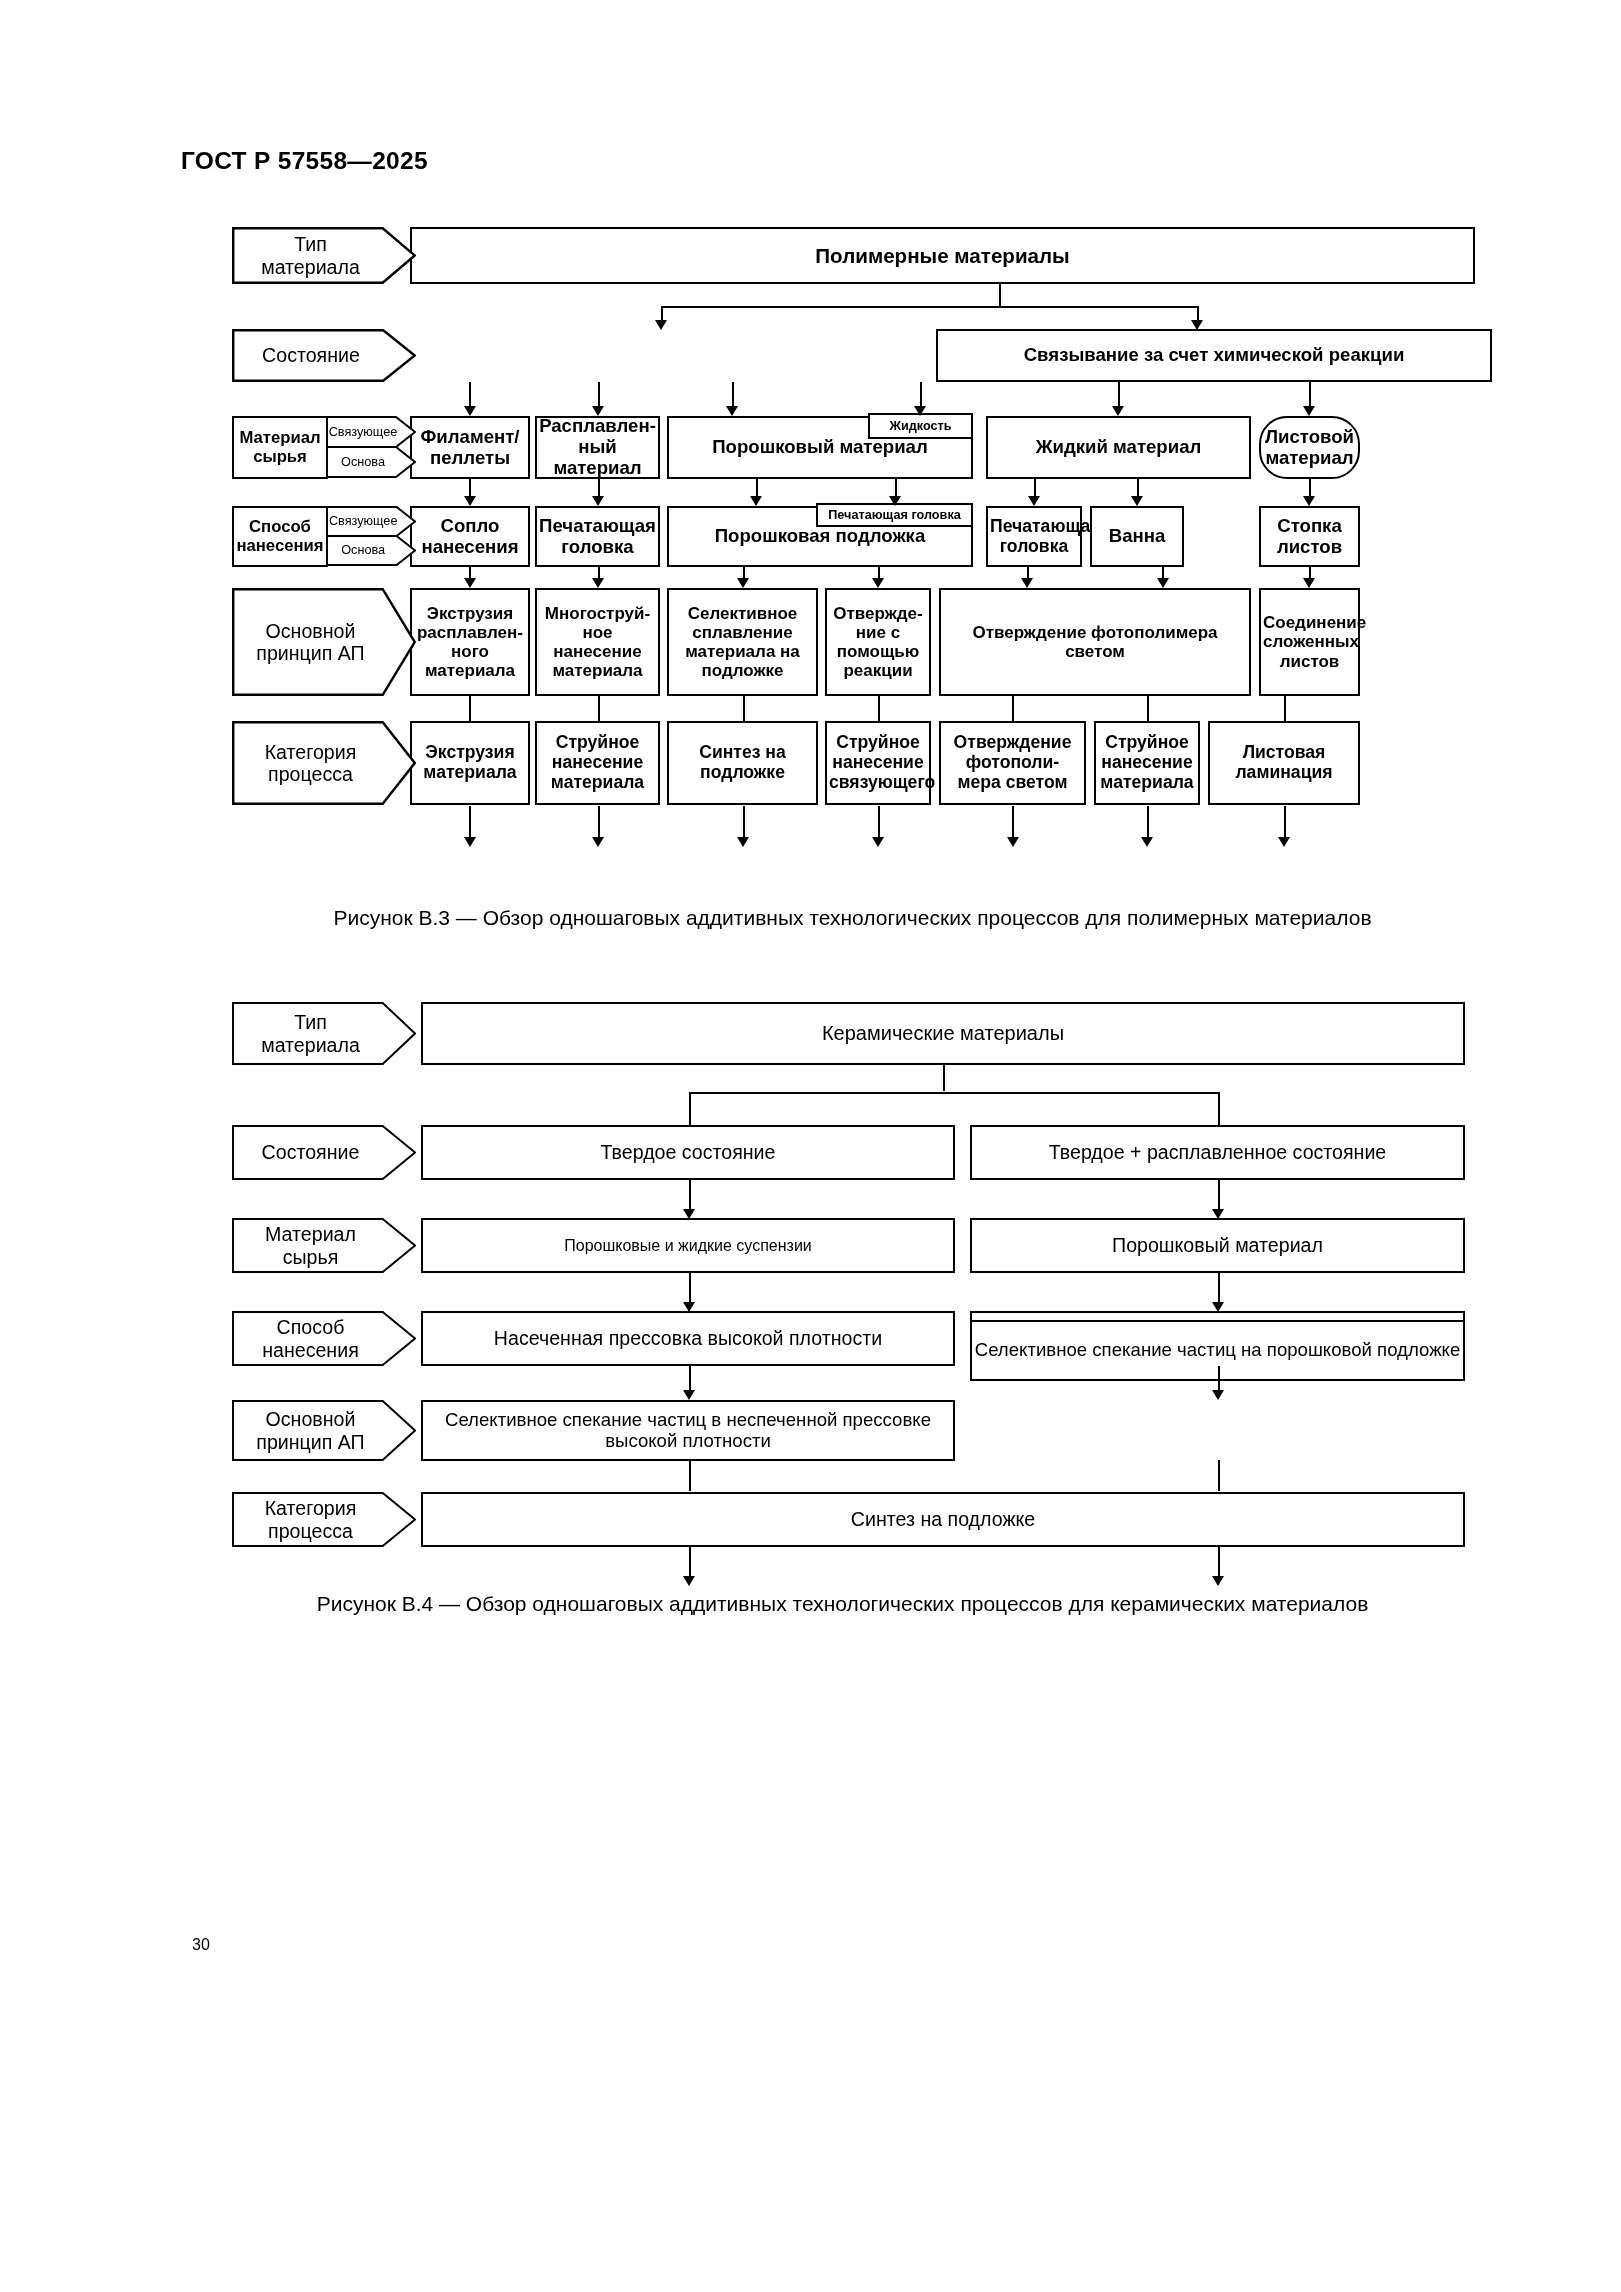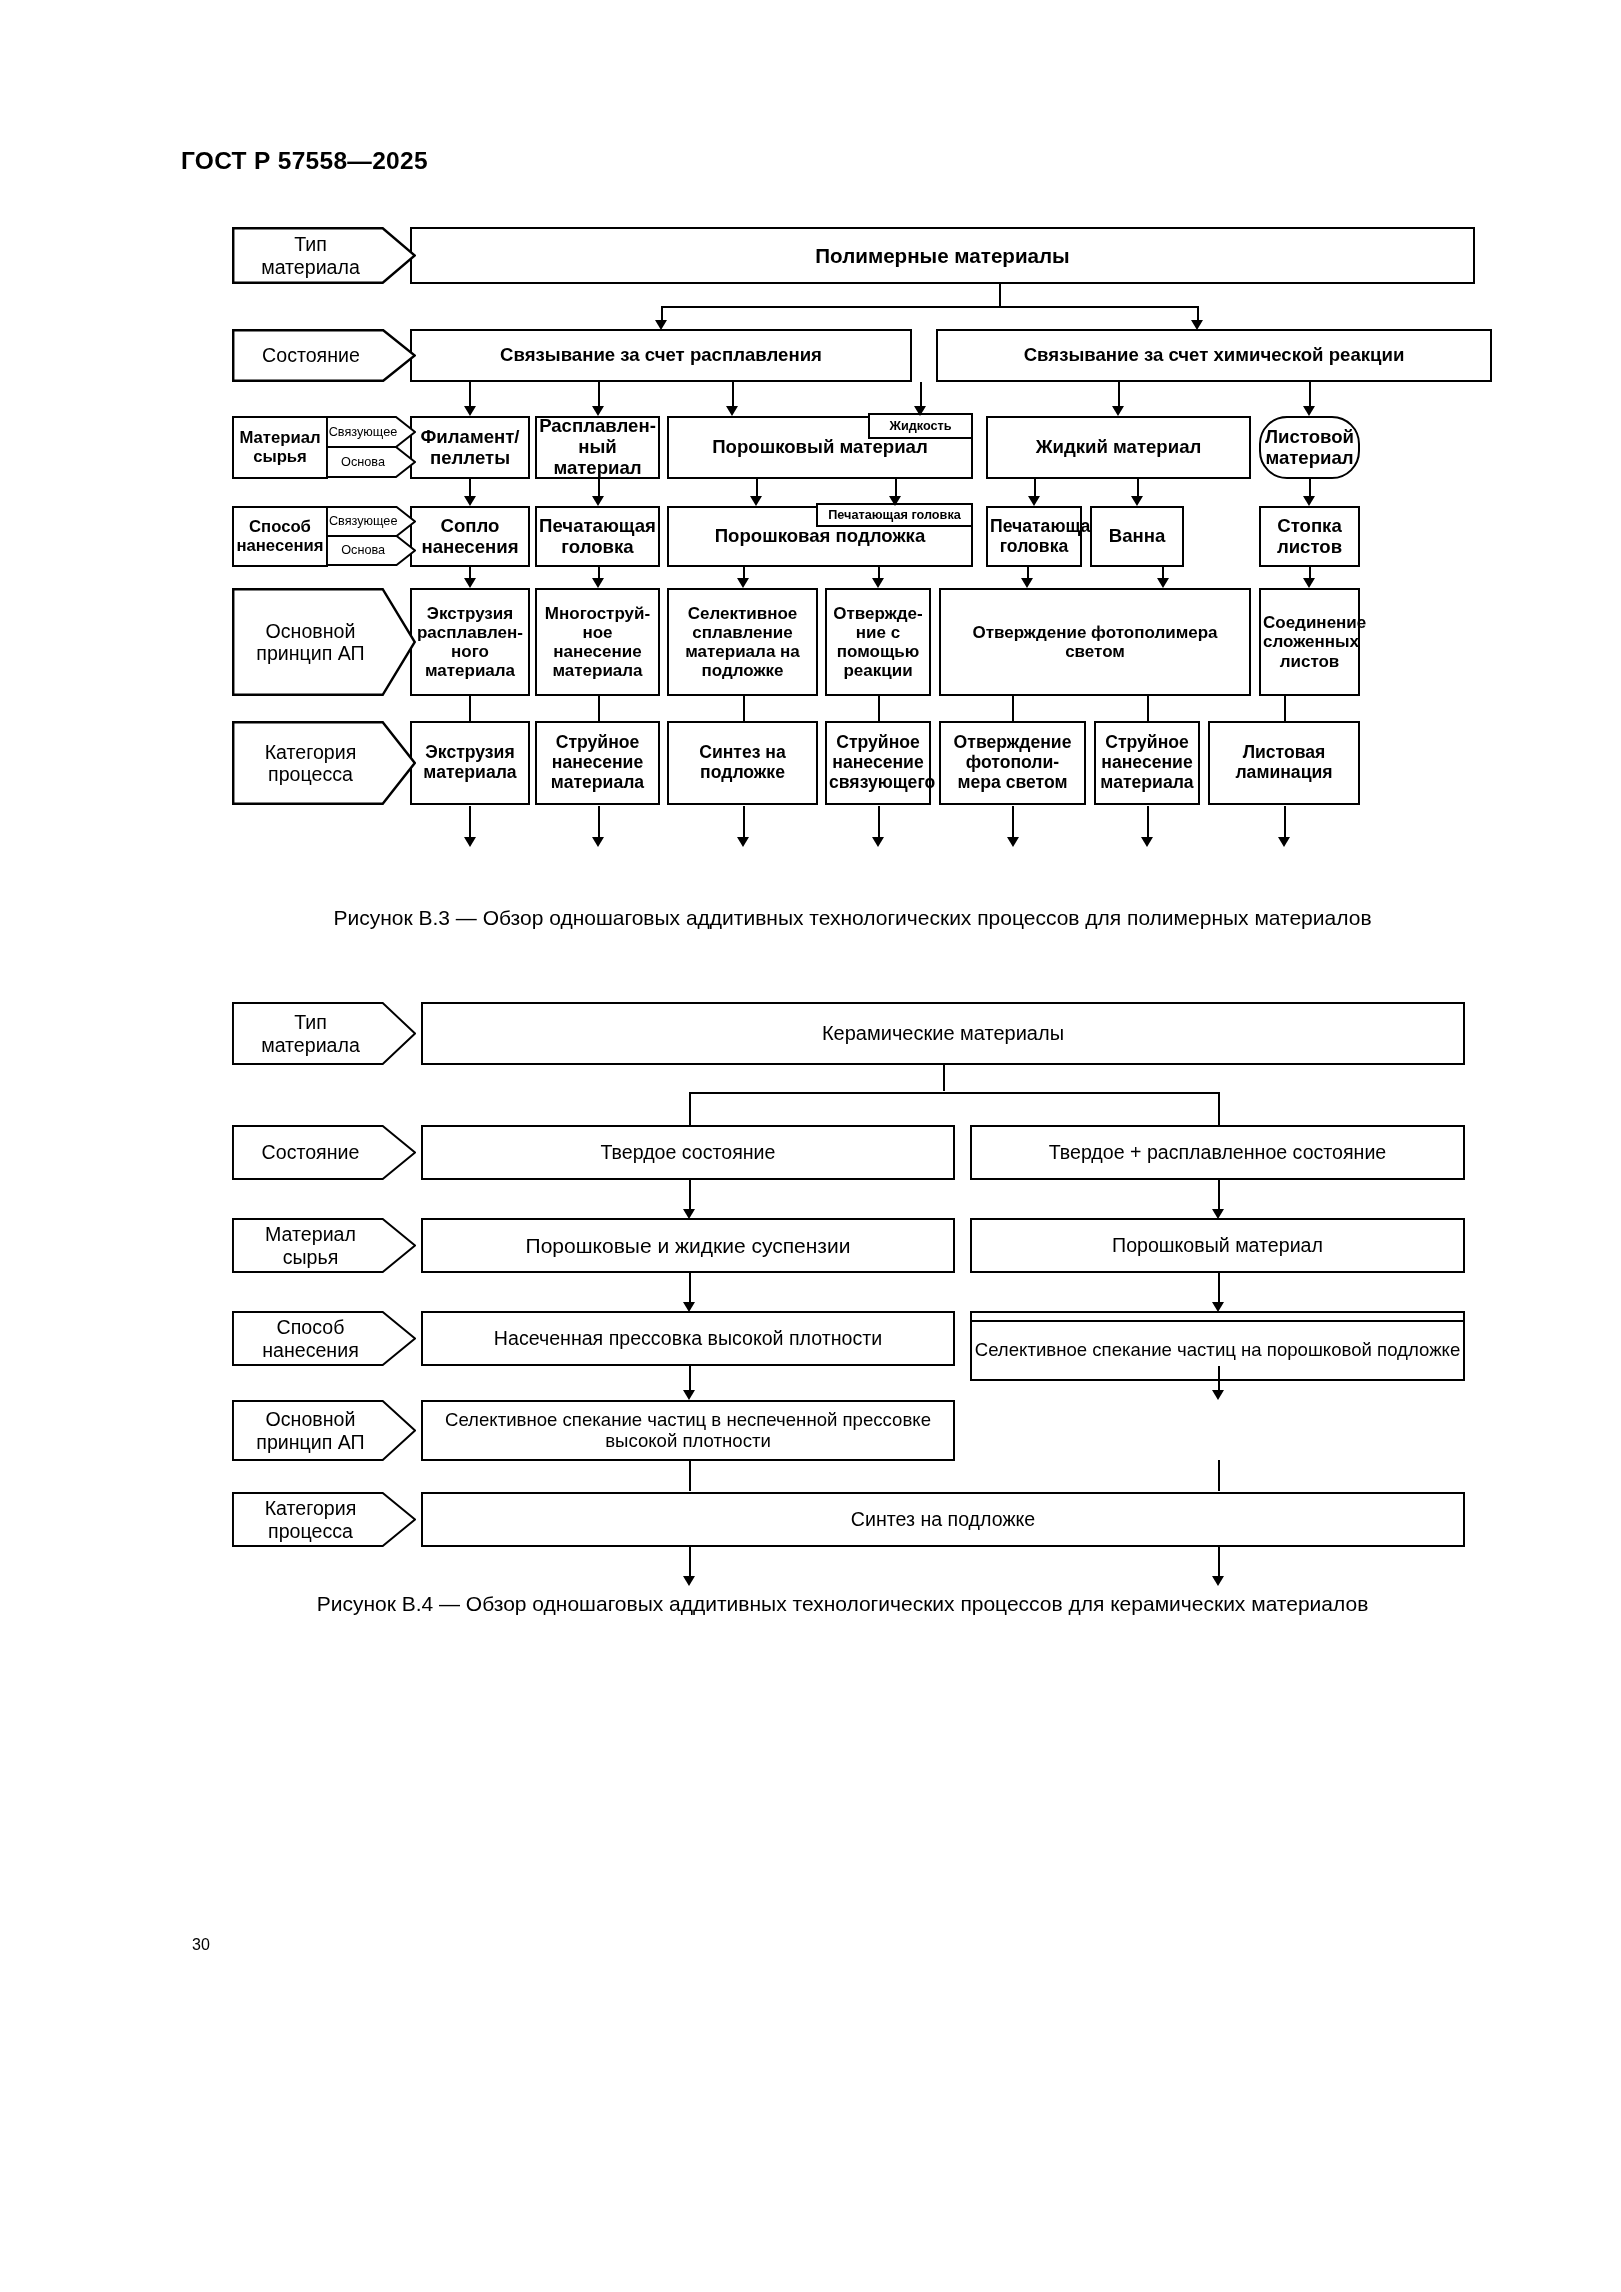--- a/index.html
+++ b/index.html
@@ -118,23 +118,20 @@
         <svg viewBox="0 0 188 86" preserveAspectRatio="none">
           <path d="M 1.25 1.25 H 154 L 186.75 43 L 154 84.75 H 1.25 Z" fill="#fff" stroke="#000" stroke-width="2.5"></path>
         </svg>
         <div class="chev-inner" style="padding-right:27px;">
           <div>Категория</div>
           <div>процесса</div>
         </div>
       </div>
       <div class="box" style="left:410px;top:227px;width:1065px;height:57px;font-size:20.6px;">
         <span style="display:block;width:100%;">Полимерные материалы</span>
-      </div>
-      <div class="box" style="left:410px;top:329px;width:502px;height:53px;font-size:18.6px;">
-        <span style="display:block;width:100%;">Связывание за счет расплавления</span>
       </div>
       <div class="box" style="left:919px;top:329px;width:556px;height:53px;font-size:18.6px;margin-left:17px;">
         <span style="display:block;width:100%;">Связывание за счет химической реакции</span>
       </div>
       <div class="vline" style="left:999px;top:284px;height:21.6px;"></div>
       <div class="hline" style="left:661px;top:306px;width:537px;"></div>
       <div class="vline" style="left:661px;top:306px;height:14.7px;"></div>
       <div class="arrowhead" style="left:655px;top:320px;"></div>
       <div class="vline" style="left:1197px;top:306px;height:14.7px;"></div>
       <div class="arrowhead" style="left:1191px;top:320px;"></div>
@@ -338,21 +335,21 @@
       </div>
       <div class="box" style="left:421px;top:1002px;width:1044px;height:63px;font-size:20px;border-width:2px;">
         <span style="display:block;width:100%;">Керамические материалы</span>
       </div>
       <div class="box" style="left:421px;top:1125px;width:534px;height:55px;font-size:19.6px;border-width:2px;">
         <span style="display:block;width:100%;">Твердое состояние</span>
       </div>
       <div class="box" style="left:970px;top:1125px;width:495px;height:55px;font-size:19.6px;border-width:2px;">
         <span style="display:block;width:100%;">Твердое + расплавленное состояние</span>
       </div>
-      <div class="box" style="left:421px;top:1218px;width:534px;height:55px;font-size:21px;border-width:2px;">
+      <div class="box" style="left:421px;top:1218px;width:534px;height:55px;font-size:16px;border-width:2px;">
         <span style="display:block;width:100%;">Порошковые и жидкие суспензии</span>
       </div>
       <div class="box" style="left:970px;top:1218px;width:495px;height:55px;font-size:19.6px;border-width:2px;">
         <span style="display:block;width:100%;">Порошковый материал</span>
       </div>
       <div class="box" style="left:421px;top:1311px;width:534px;height:55px;font-size:19.6px;border-width:2px;">
         <span style="display:block;width:100%;">Насеченная прессовка высокой плотности</span>
       </div>
       <div class="box" style="left:970px;top:1311px;width:495px;height:55px;font-size:19.6px;border-width:2px;">
         <span style="display:block;width:100%;">Порошковая подложка</span>

